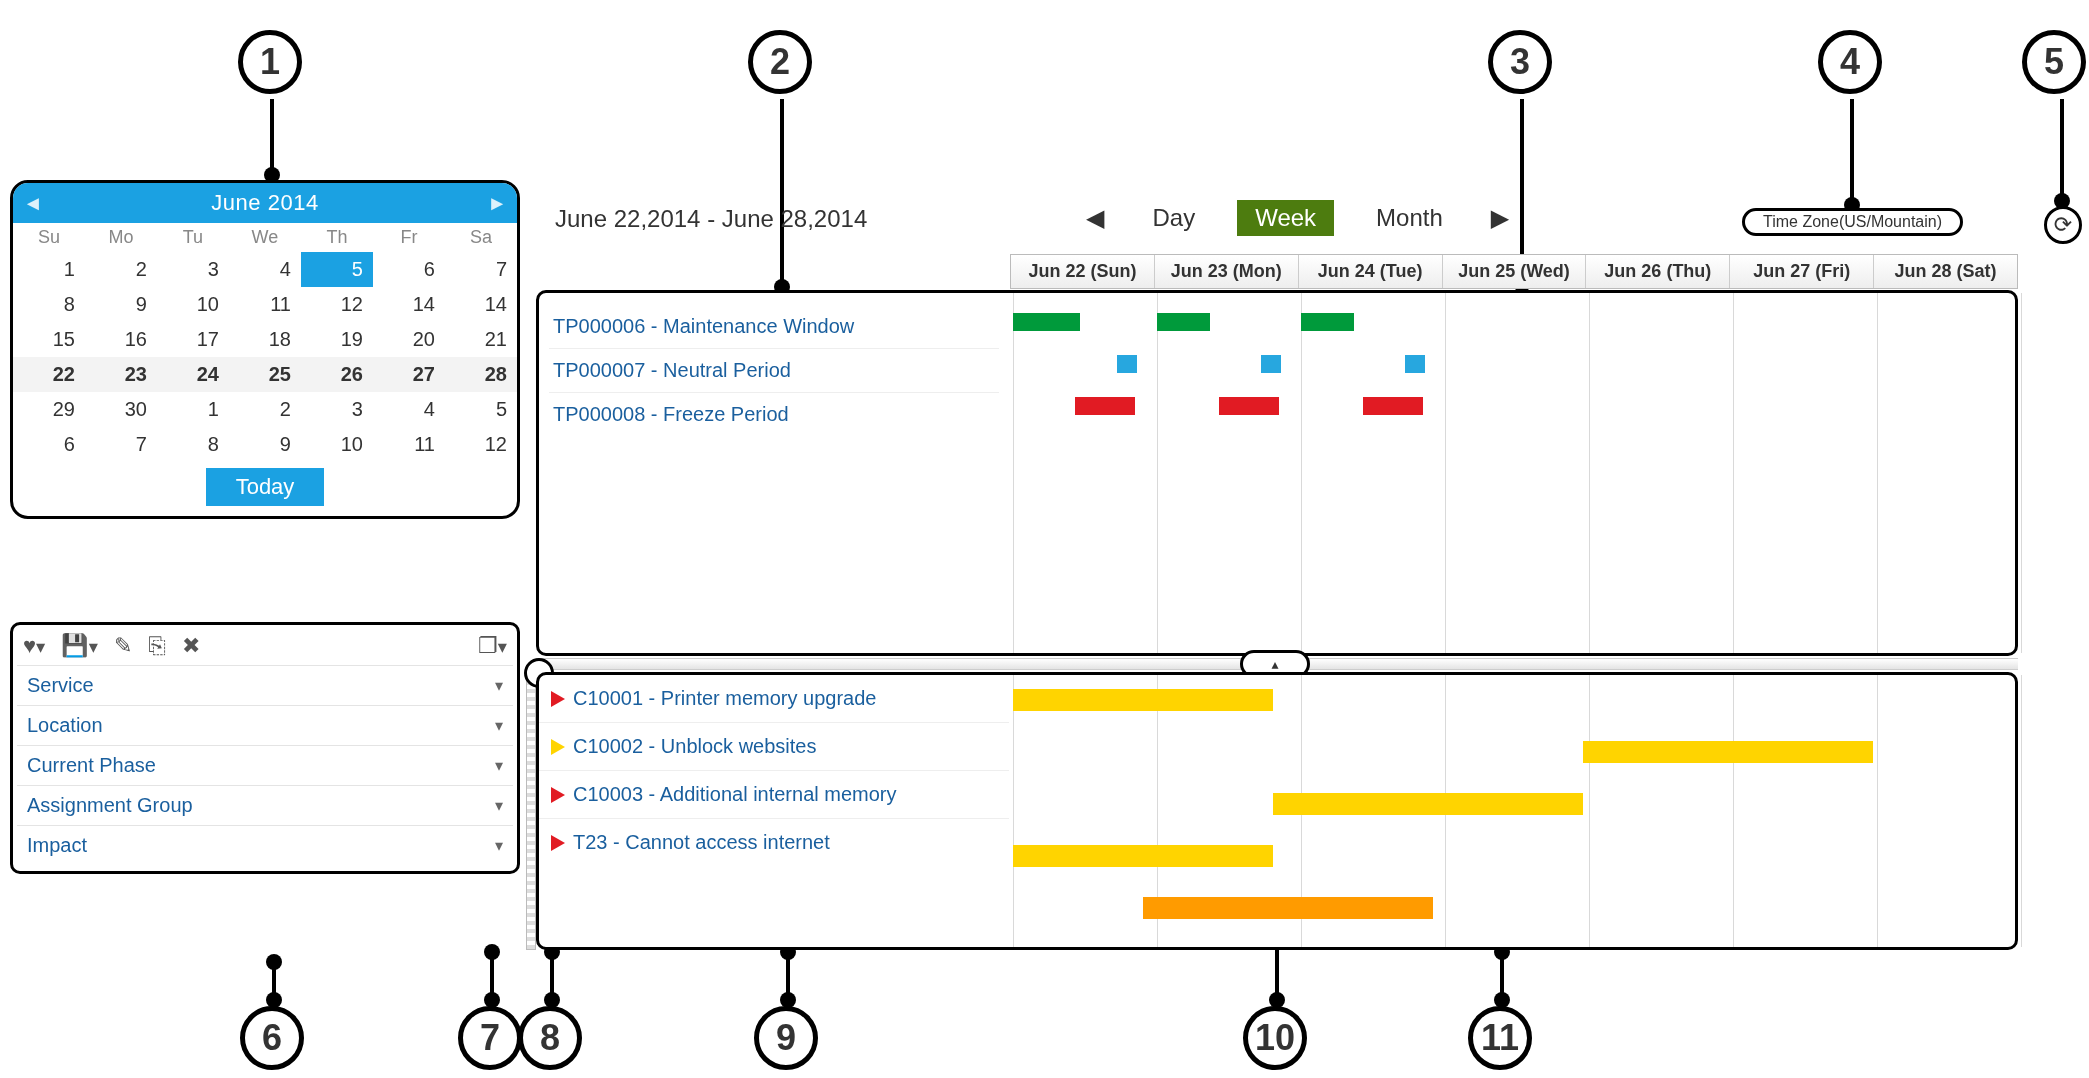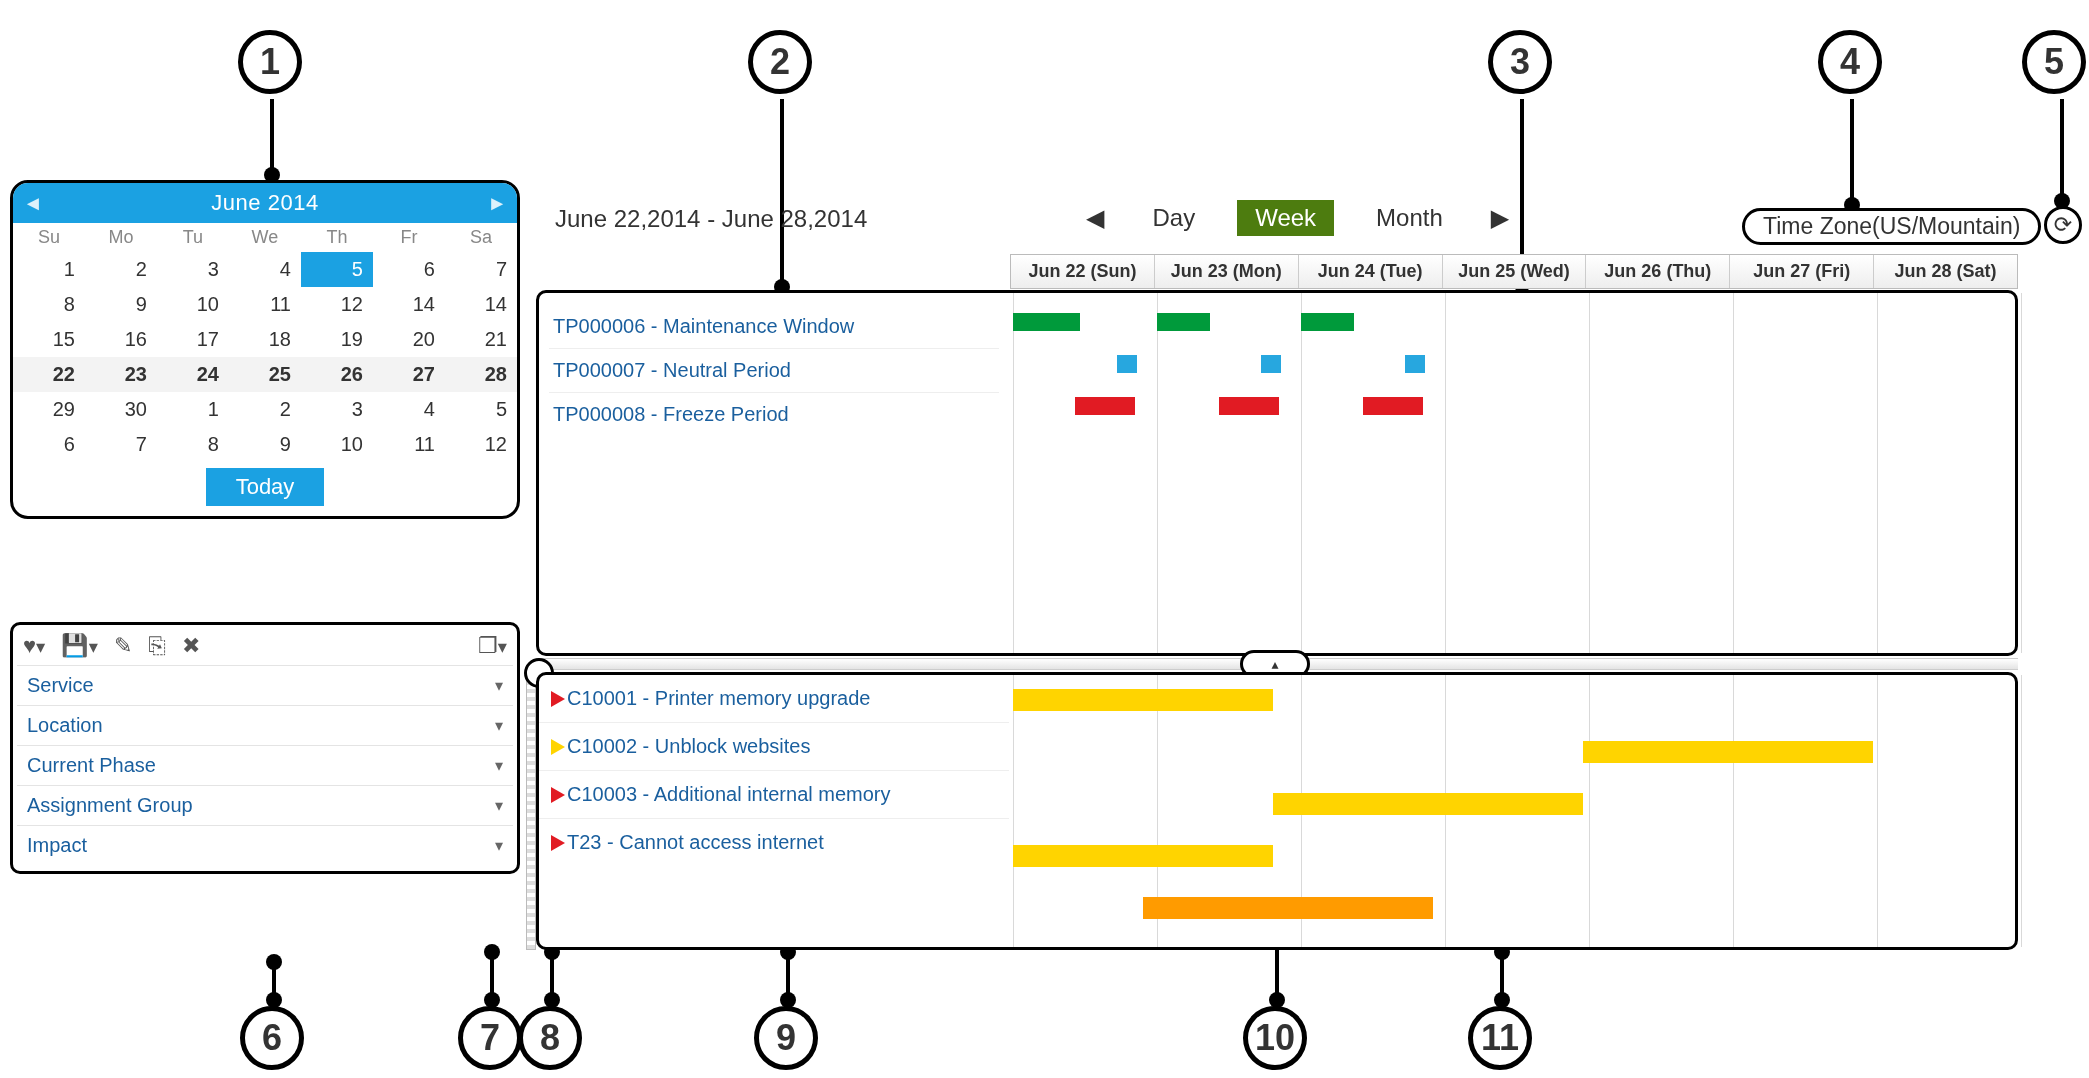--- a/index.html
+++ b/index.html
@@ -25,21 +25,21 @@
   .filter-toolbar .spacer { flex: 1; }
   .filter-list .row { color: #1a5f9e; padding: 8px 10px; border-top: 1px solid #e4e4e4; display: flex; align-items: center; justify-content: space-between; font-size: 20px; cursor: pointer; }
   .filter-list .row .chev { color: #666; font-size: 16px; }
 
   
   .range-label { position: absolute; left: 555px; top: 205px; font-size: 24px; color: #333; }
   .view-controls { position: absolute; left: 1080px; top: 200px; display: flex; align-items: center; gap: 24px; font-size: 24px; }
   .view-controls .item { padding: 4px 18px; cursor: pointer; }
   .view-controls .item.active { background: #4d7c0f; color: #fff; }
   .view-controls .nav { color: #333; cursor: pointer; padding: 0 6px; }
-  .tz { position: absolute; left: 1742px; top: 208px; border: 3px solid #000; border-radius: 22px; padding: 2px 18px; font-size: 23px; background: #fff; }
+  .tz { position: absolute; left: 1742px; top: 208px; border: 3px solid #000; border-radius: 22px; padding: 2px 18px; font-size: 16px; background: #fff; }
   .refresh { position: absolute; left: 2044px; top: 206px; width: 38px; height: 38px; border: 3px solid #000; border-radius: 50%; display: flex; align-items: center; justify-content: center; font-size: 22px; cursor: pointer; }
 
   
   .timeline-head { position: absolute; left: 1010px; top: 254px; width: 1008px; display: flex; border: 1px solid #bbb; background: linear-gradient(#fff,#eee); }
   .timeline-head .col { flex: 1; text-align: center; padding: 6px 0; font-weight: 700; font-size: 18px; border-right: 1px solid #ccc; }
   .timeline-head .col:last-child { border-right: none; }
 
   
   .top-area { position: absolute; left: 536px; top: 290px; width: 1482px; height: 366px; border: 3px solid #000; border-radius: 10px; background: #fff; }
   .period-list { position: absolute; left: 10px; top: 12px; width: 450px; }
@@ -53,21 +53,21 @@
   .red    { background: #e11b23; }
   .yellow { background: #ffd400; }
   .orange { background: #ff9b00; }
 
   
   .divider-bar { position: absolute; left: 536px; top: 658px; width: 1482px; height: 12px; background: linear-gradient(#fff,#e4e4e4); border-top: 1px solid #ccc; border-bottom: 1px solid #ccc; }
   .divider-knob { position: absolute; left: 1240px; top: 650px; width: 70px; height: 28px; border: 3px solid #000; border-radius: 18px; background: #fff; text-align:center; font-size:14px; line-height:22px; }
 
   .bottom-area { position: absolute; left: 536px; top: 672px; width: 1482px; height: 278px; border: 3px solid #000; border-radius: 10px; background: #fff; }
   .rec-list { position: absolute; left: 0; top: 0; width: 470px; bottom: 0; }
-  .rec-list .row { display: flex; align-items: center; gap: 2px; padding: 12px 12px; font-size: 20px; color: #1a5f9e; border-top: 1px solid #eee; cursor: pointer; }
+  .rec-list .row { display: flex; align-items: center; gap: 8px; padding: 12px 12px; font-size: 20px; color: #1a5f9e; border-top: 1px solid #eee; cursor: pointer; }
   .rec-list .row:first-child { border-top: none; }
   .tri { width: 0; height: 0; border-left: 14px solid currentColor; border-top: 8px solid transparent; border-bottom: 8px solid transparent; }
   .tri.red { color: #e11b23; background: none; }
   .tri.yellow { color: #ffd400; background: none; }
   .tl-bot { position: absolute; left: 474px; top: 0; right: 0; bottom: 0; }
 
   
   .collapsed-strip { position: absolute; left: 526px; top: 672px; width: 10px; height: 278px; background: repeating-linear-gradient(#ddd,#ddd 4px,#fff 4px,#fff 8px); border: 1px solid #bbb; }
   .expand-handle { position: absolute; left: 524px; top: 658px; width: 30px; height: 30px; border: 3px solid #000; border-radius: 50%; background: #fff; }
 

